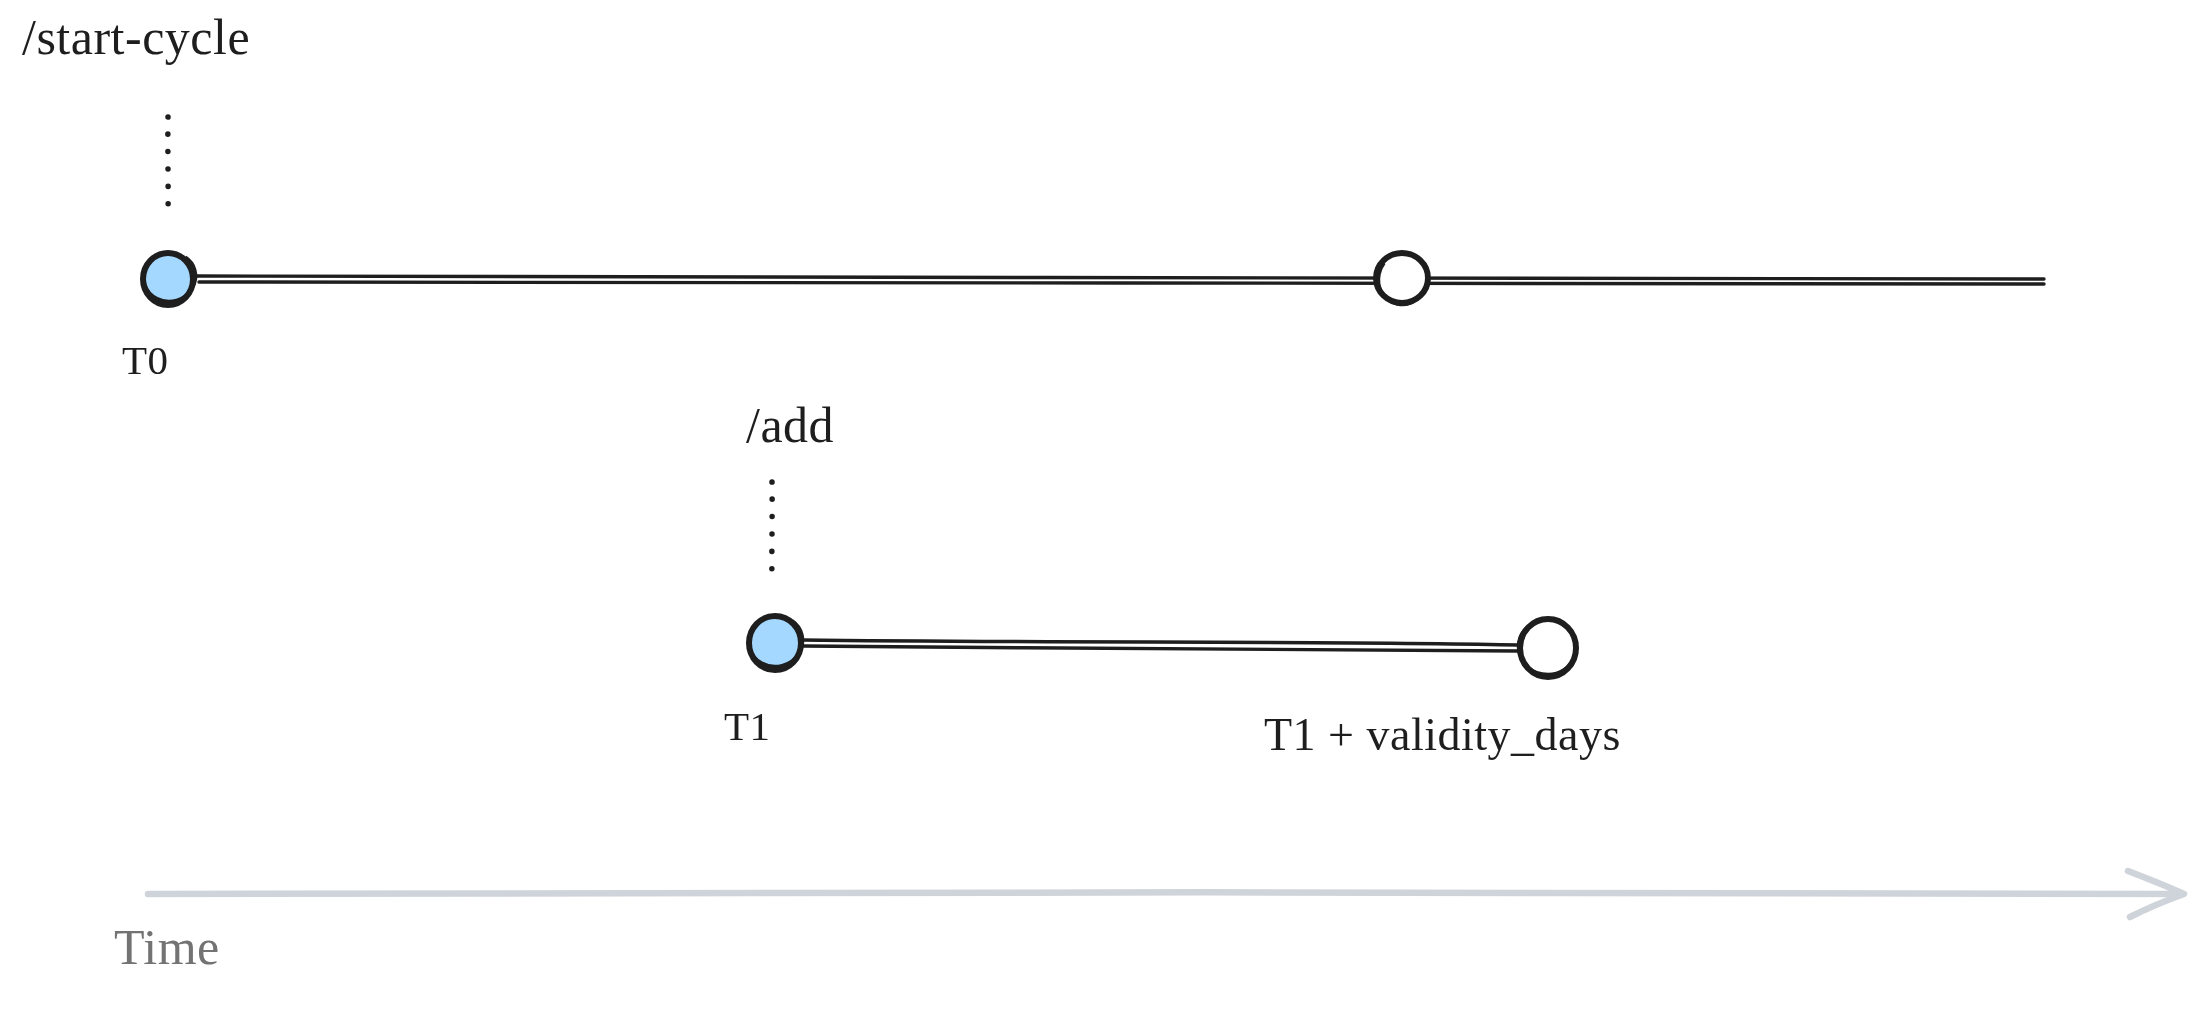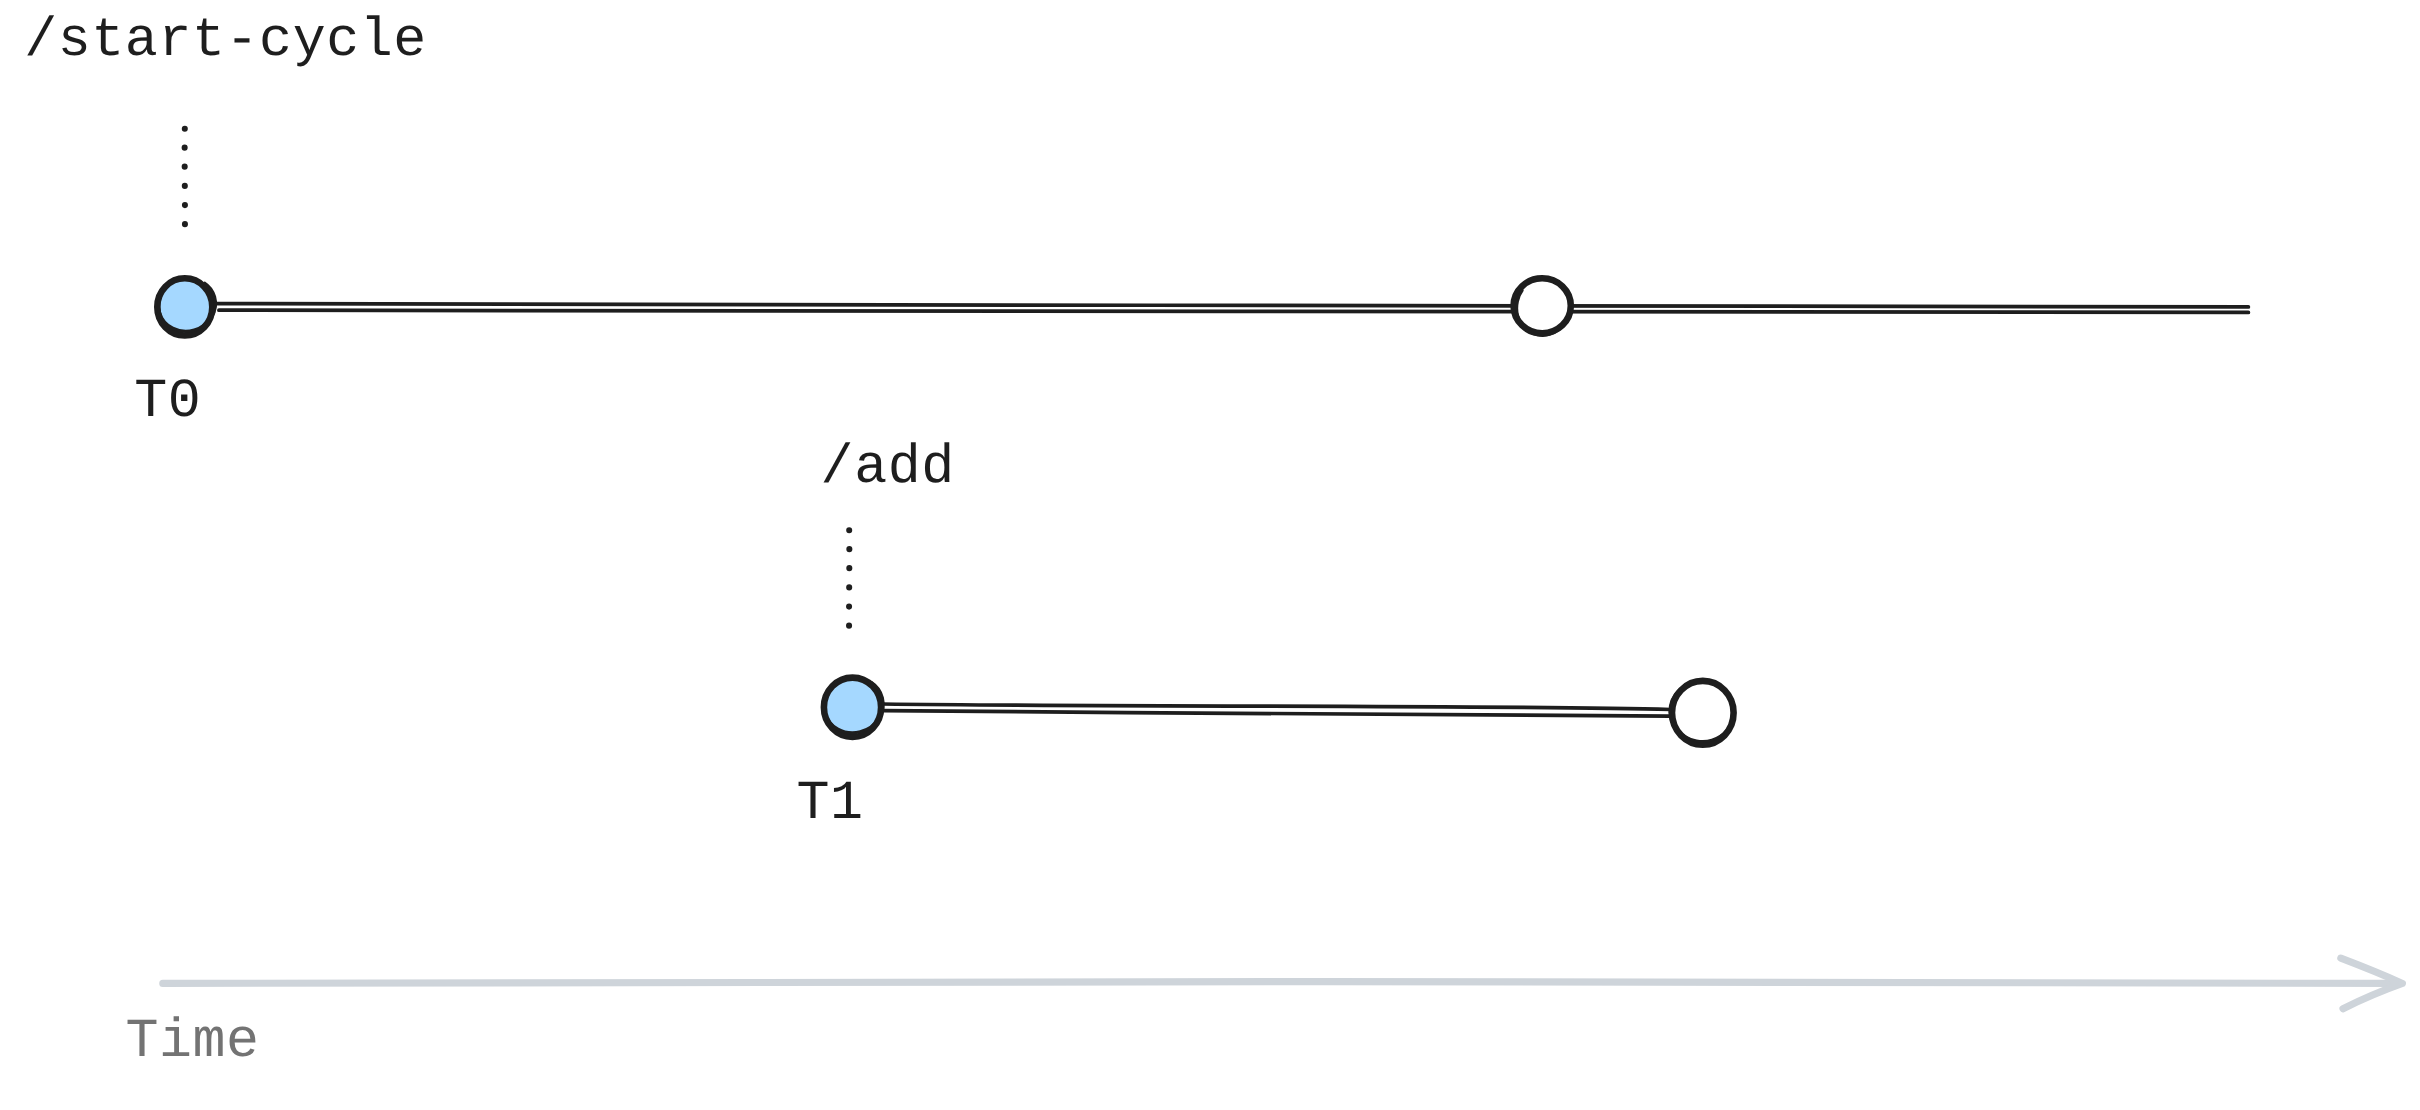--- a/index.html
+++ b/index.html
@@ -6,38 +6,38 @@
     margin: 0;
     padding: 0;
     background: #ffffff;
   }
   .canvas {
     position: relative;
     width: 2200px;
     height: 1009px;
     background: #ffffff;
     overflow: hidden;
-    font-family: Liberation Mono, monospace;
+    font-family: Liberation Serif, serif;
   }
   .drawing {
     position: absolute;
     left: 0;
     top: 0;
     width: 2200px;
     height: 1009px;
   }
   .label {
     position: absolute;
     color: #1e1e1e;
     white-space: nowrap;
     line-height: 1.1;
     letter-spacing: 0.5px;
   }
   .label.cmd     { font-size: 50px; }
-  .label.point   { font-size: 50px; }
+  .label.point   { font-size: 41px; }
   .label.endpt   { font-size: 46px; }
   .label.axis    { font-size: 50px; color: #737373; }
 
   .lbl-start-cycle { left: 22px;   top: 10px; }
   .lbl-t0          { left: 122px;  top: 338px; }
   .lbl-t0-validity { left: 1250px; top: 352px; }
   .lbl-add         { left: 746px;  top: 398px; }
   .lbl-t1          { left: 724px;  top: 704px; }
   .lbl-t1-validity { left: 1264px; top: 710px; }
   .lbl-time        { left: 114px;  top: 920px; }
@@ -77,16 +77,17 @@
 
   <div class="label cmd lbl-start-cycle">/start-cycle</div>
 
   <div class="label point lbl-t0">T0</div>
 
 
   <div class="label cmd lbl-add">/add</div>
 
   <div class="label point lbl-t1">T1</div>
 
+  <div class="label endpt lbl-t1-validity">T1 + validity_days</div>
 
   <div class="label axis lbl-time">Time</div>
 
 </div>
 
 </body></html>

